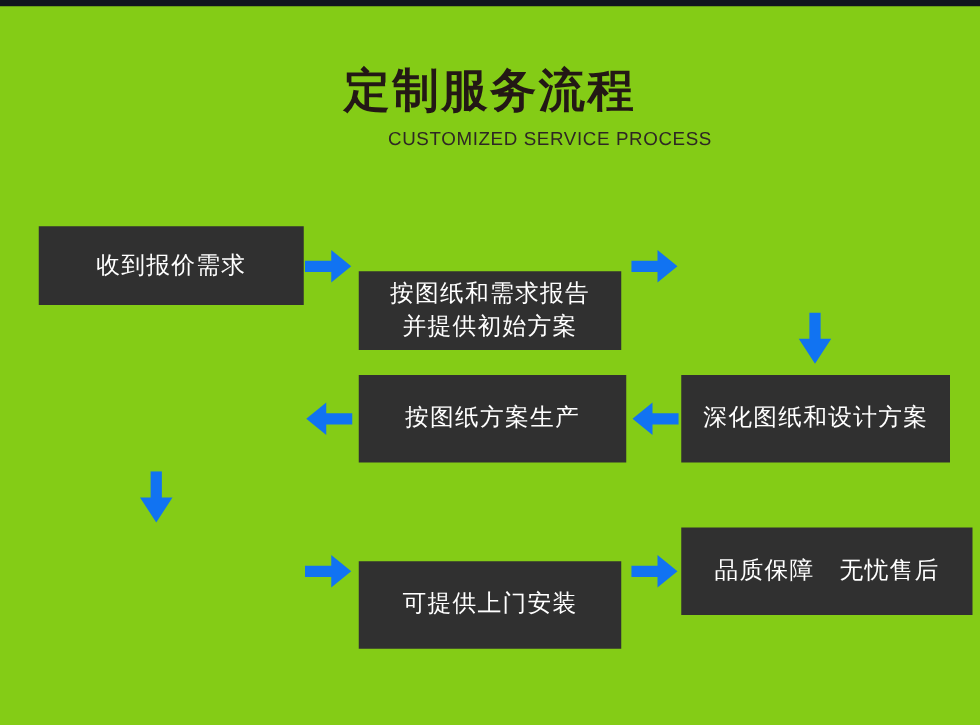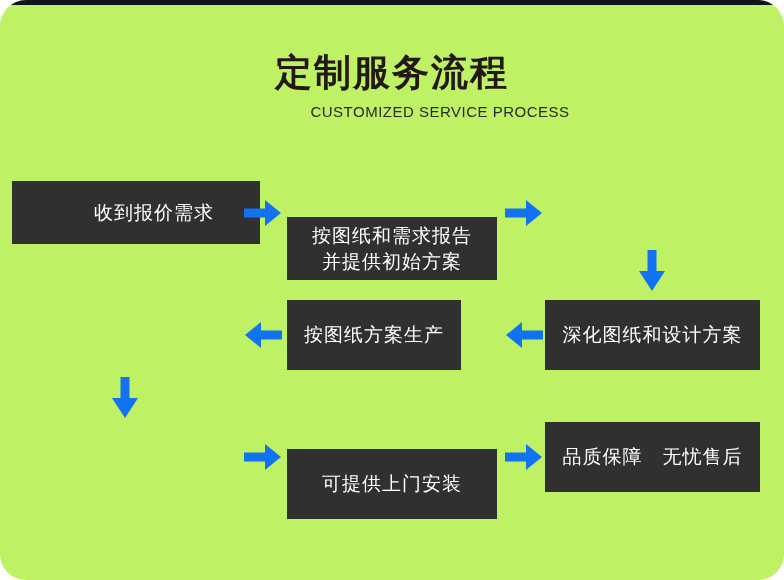--- a/index.html
+++ b/index.html
@@ -1,23 +1,22 @@
 <!DOCTYPE html>
 <html><head>
 <meta charset="utf-8">
 <style>
   html, body { margin: 0; padding: 0; background: #ffffff; }
   .page {
     position: relative;
     width: 784px;
     height: 580px;
-    background: #bef264;
+    background: #84cc16;
     overflow: hidden;
     font-family: "Liberation Sans", "DejaVu Sans", sans-serif;
-    border-radius: 26px;
   }
   .top-bar {
     position: absolute;
     left: 0; top: 0;
     width: 784px; height: 5px;
     background: #10151d;
   }
   .title {
     position: absolute;
     left: 0; top: 48px;
@@ -50,31 +49,31 @@
     text-align: center;
   }
   .box-text {
     white-space: pre-line;
     font-size: 19px;
     line-height: 26px;
     letter-spacing: 1px;
   }
   .arrow { position: absolute; display: block; }
   
-  .b1 { left: 12px;  top: 181px; width: 212px; height: 63px; padding-left: 36px; }
+  .b1 { left: 31px;  top: 181px; width: 212px; height: 63px; }
   .b2 { left: 287px; top: 181px; width: 210px; height: 63px; margin-top: 36px; }
   .b3 { left: 545px; top: 181px; width: 215px; height: 63px; }
   
   .b6 { left: 19px;  top: 300px; width: 212px; height: 70px; }
-  .b5 { left: 287px; top: 300px; width: 174px; height: 70px; }
+  .b5 { left: 287px; top: 300px; width: 214px; height: 70px; }
   .b4 { left: 545px; top: 300px; width: 215px; height: 70px; }
   
   .b7 { left: 19px;  top: 422px; width: 212px; height: 70px; }
   .b8 { left: 287px; top: 422px; width: 210px; height: 70px; margin-top: 27px; }
-  .b9 { left: 545px; top: 422px; width: 215px; height: 70px; }
+  .b9 { left: 545px; top: 422px; width: 233px; height: 70px; }
   
   .a-r1-1 { left: 244px; top: 199px; }
   .a-r1-2 { left: 505px; top: 199px; }
   .a-dn-r { left: 638px; top: 250px; }
   .a-l2-1 { left: 505px; top: 321px; }
   .a-l2-2 { left: 244px; top: 321px; }
   .a-dn-l { left: 111px; top: 377px; }
   .a-r3-1 { left: 244px; top: 443px; }
   .a-r3-2 { left: 505px; top: 443px; }
 </style>

